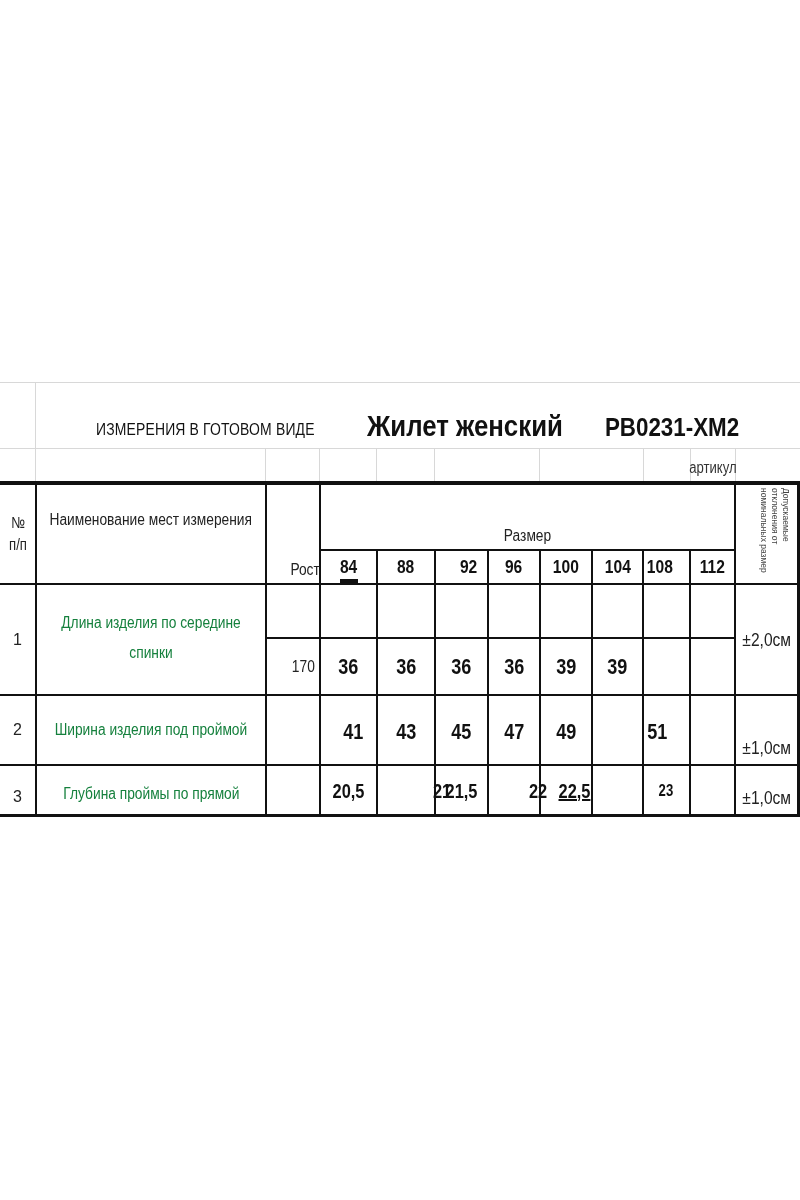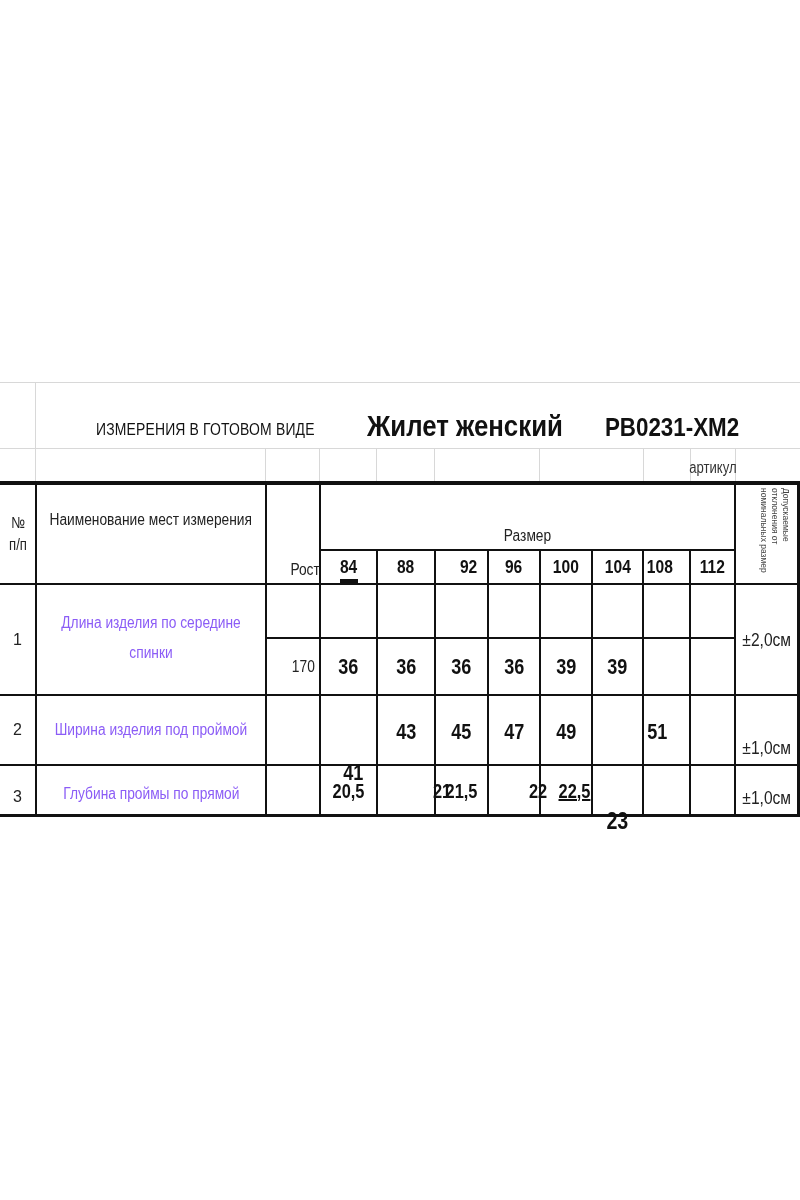--- a/index.html
+++ b/index.html
@@ -16,21 +16,21 @@
     .condensed { transform: scaleX(0.82); transform-origin: center; }
     .cond2 { transform: scaleX(0.86); transform-origin: center; }
     .title-left { font-size: 17px; letter-spacing: 0.2px; }
     .title-main { font-size: 30px; font-weight: bold; }
     .title-art { font-size: 26px; font-weight: bold; }
     .small { font-size: 16px; color: #333; }
     .hdr { font-size: 16px; color: #222; }
     .size { font-size: 19px; font-weight: bold; }
     .val { font-size: 22px; font-weight: bold; }
     .tol { font-size: 19px; color: #222; }
-    .name { font-size: 16px; color: #8b5cf6; text-align: center; line-height: 30px; }
+    .name { font-size: 16px; color: #15803d; text-align: center; line-height: 30px; }
     .vert { font-size: 8.5px; color: #444; line-height: 11px; writing-mode: vertical-rl; text-align: left; }
     .underline-mark { position:absolute; background:#111; height:4px; }
   </style>
 </head>
 <body>
 
 <div>
 
   <div class="gl" style="left:0; top:382px; width:800px; height:1px;"></div>
   <div class="gl" style="left:0; top:448px; width:800px; height:1px;"></div>
@@ -161,21 +161,21 @@
       <span class="condensed">±2,0см</span>
     </div>
 
   <div class="txt hdr" style="left:0; top:696px; width:35px; height:68px;">
       <span>2</span>
     </div>
   <div class="txt name" style="left:37px; top:696px; width:228px; height:68px;">
       <span class="cond2">Ширина изделия под проймой</span>
     </div>
 
-  <div class="txt val" style="left:321px; top:753px; width:65px; height:40px;text-align:center;">
+  <div class="txt val" style="left:321px; top:712px; width:65px; height:40px;text-align:center;">
       <span class="condensed">41</span>
     </div>
   <div class="txt val" style="left:378px; top:712px; width:56px; height:40px;">
       <span class="condensed">43</span>
     </div>
   <div class="txt val" style="left:436px; top:712px; width:51px; height:40px;">
       <span class="condensed">45</span>
     </div>
   <div class="txt val" style="left:489px; top:712px; width:50px; height:40px;">
       <span class="condensed">47</span>
@@ -212,21 +212,21 @@
     </div>
   <div class="txt val" style="left:436px; top:770px; width:51px; height:42px; font-size:20px;">
       <span class="condensed">21,5</span>
     </div>
   <div class="txt val" style="left:489px; top:770px; width:50px; height:42px; font-size:20px;padding-left:24px;">
       <span class="condensed">22</span>
     </div>
   <div class="txt val" style="left:541px; top:770px; width:67px; height:42px; font-size:20px;text-decoration:underline;">
       <span class="condensed">22,5</span>
     </div>
-  <div class="txt val" style="left:593px; top:800px; width:49px; height:42px; font-size:24px;">
+  <div class="txt val" style="left:593px; top:770px; width:49px; height:42px; font-size:16px;padding-left:48px;">
       <span class="condensed">23</span>
     </div>
   <div class="txt val" style="left:644px; top:770px; width:45px; height:42px; font-size:20px;">
       <span class="condensed"></span>
     </div>
   <div class="txt val" style="left:691px; top:770px; width:43px; height:42px; font-size:20px;">
       <span class="condensed"></span>
     </div>
 
   <div class="txt tol" style="left:737px; top:782px; width:60px; height:32px;">

